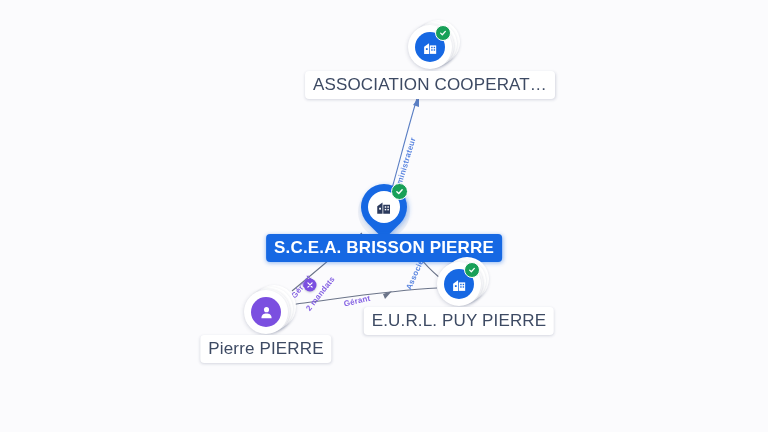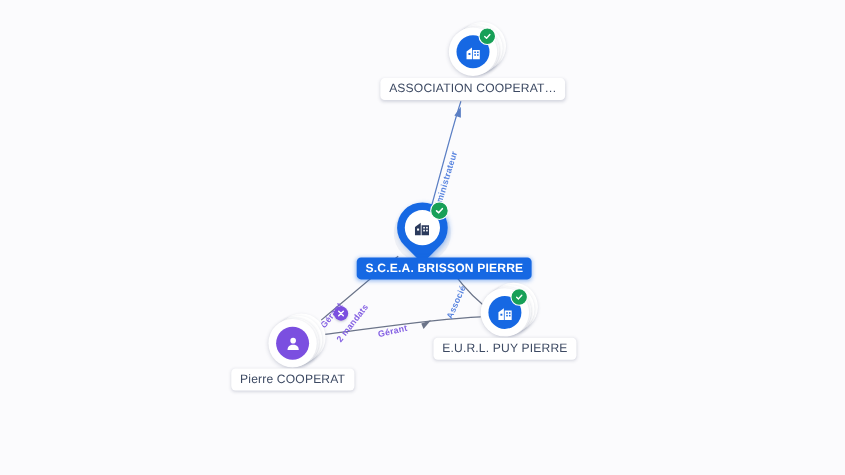--- a/index.html
+++ b/index.html
@@ -82,34 +82,33 @@
     display: flex;
     align-items: center;
     justify-content: center;
   }
 
   
   .node-label {
     position: absolute;
     transform: translateX(-50%);
     white-space: nowrap;
-    font-size: 11px;
+    font-size: 17px;
     letter-spacing: 0.15px;
     color: #3d4a63;
     background: #ffffff;
     padding: 4px 8px;
     border-radius: 4px;
     box-shadow: 0 1px 3px rgba(40,50,90,0.18);
   }
   .node-label.selected {
     background: #1668e3;
     color: #ffffff;
     font-weight: bold;
     box-shadow: 0 1px 4px rgba(22,104,227,0.45);
-    margin-left: 20px;
   }
 
   
   .pin-halo {
     position: absolute;
     width: 52px;
     height: 52px;
     border-radius: 50%;
     background: #eef0f5;
     transform: translate(-50%, -50%);
@@ -303,16 +302,16 @@
       <div class="stack-card c3"></div>
       <div class="node-disc">
         <div class="inner-circle person">
           <svg width="17" height="17" viewBox="0 0 24 24" aria-hidden="true">
             <circle cx="12" cy="8" r="3.6" fill="#ffffff"></circle>
             <path d="M4.8 20 C4.8 15.4 8 13.4 12 13.4 C16 13.4 19.2 15.4 19.2 20 Z" fill="#ffffff"></path>
           </svg>
         </div>
       </div>
     </div>
-    <div class="node-label" style="top:23px; left:0;">Pierre COOPERAT</div>
+    <div class="node-label" style="top:23px; left:0;">Pierre PIERRE</div>
   </div>
 
 </div>
 
 </body></html>

